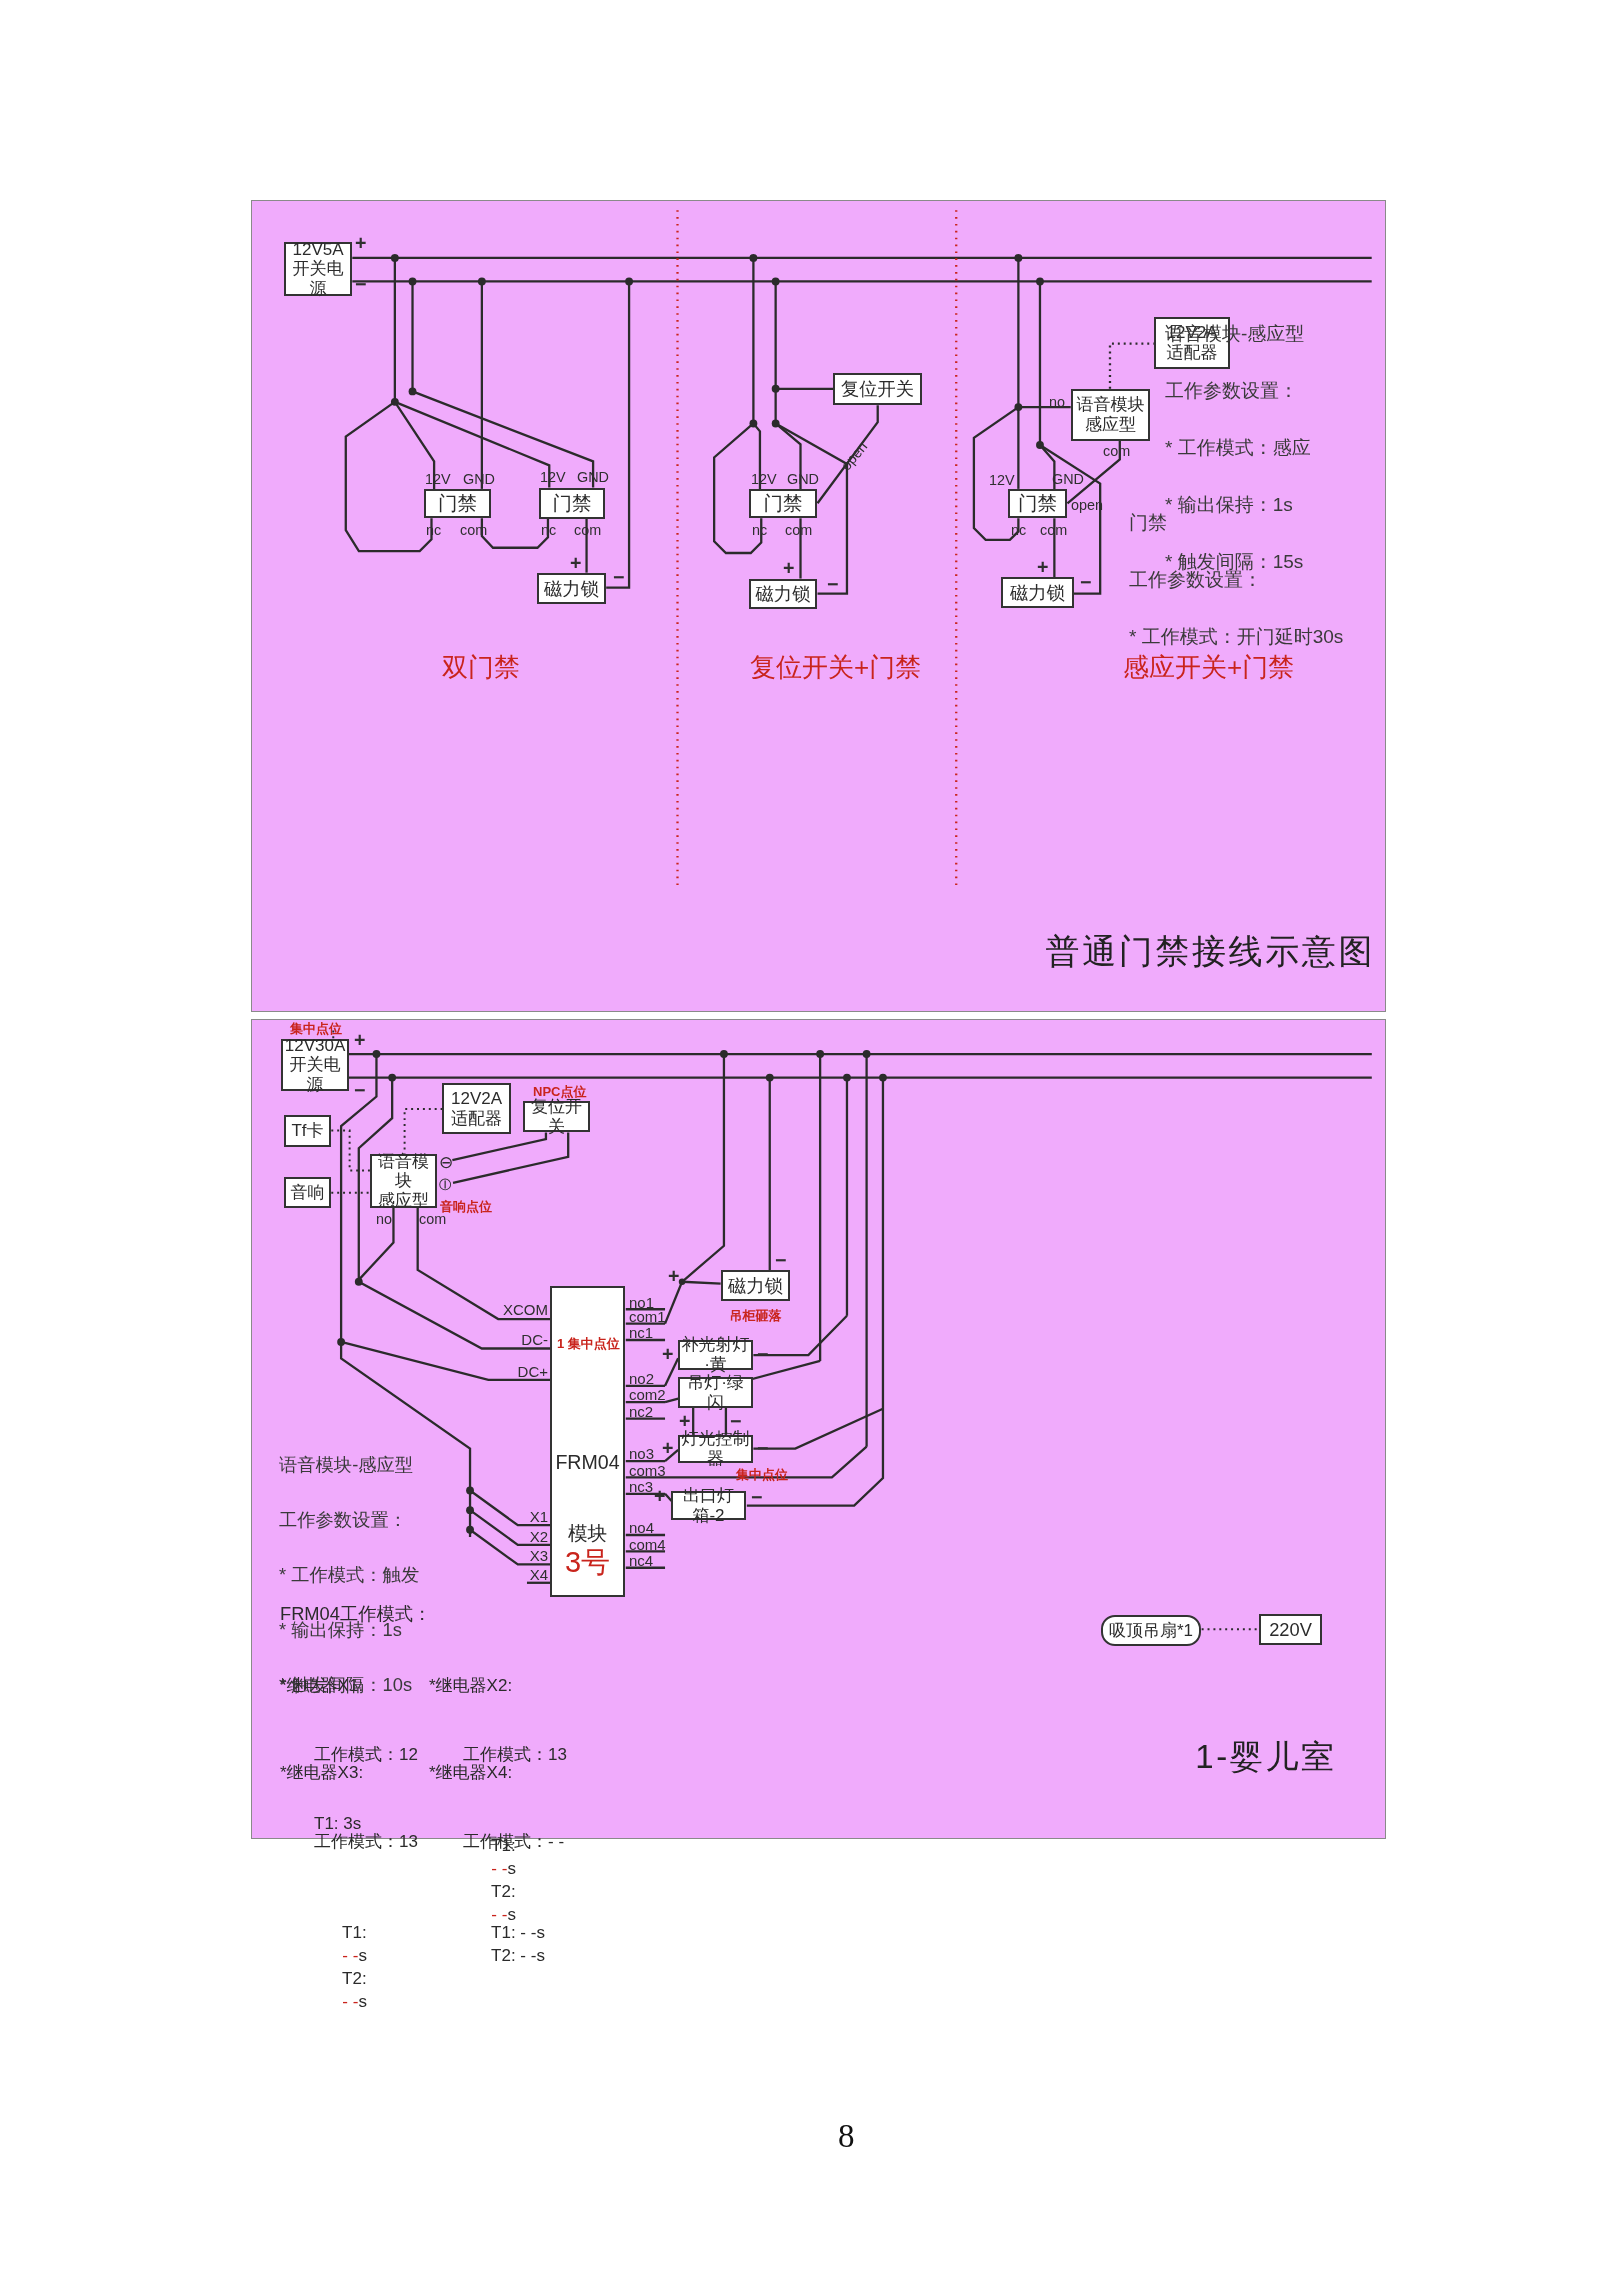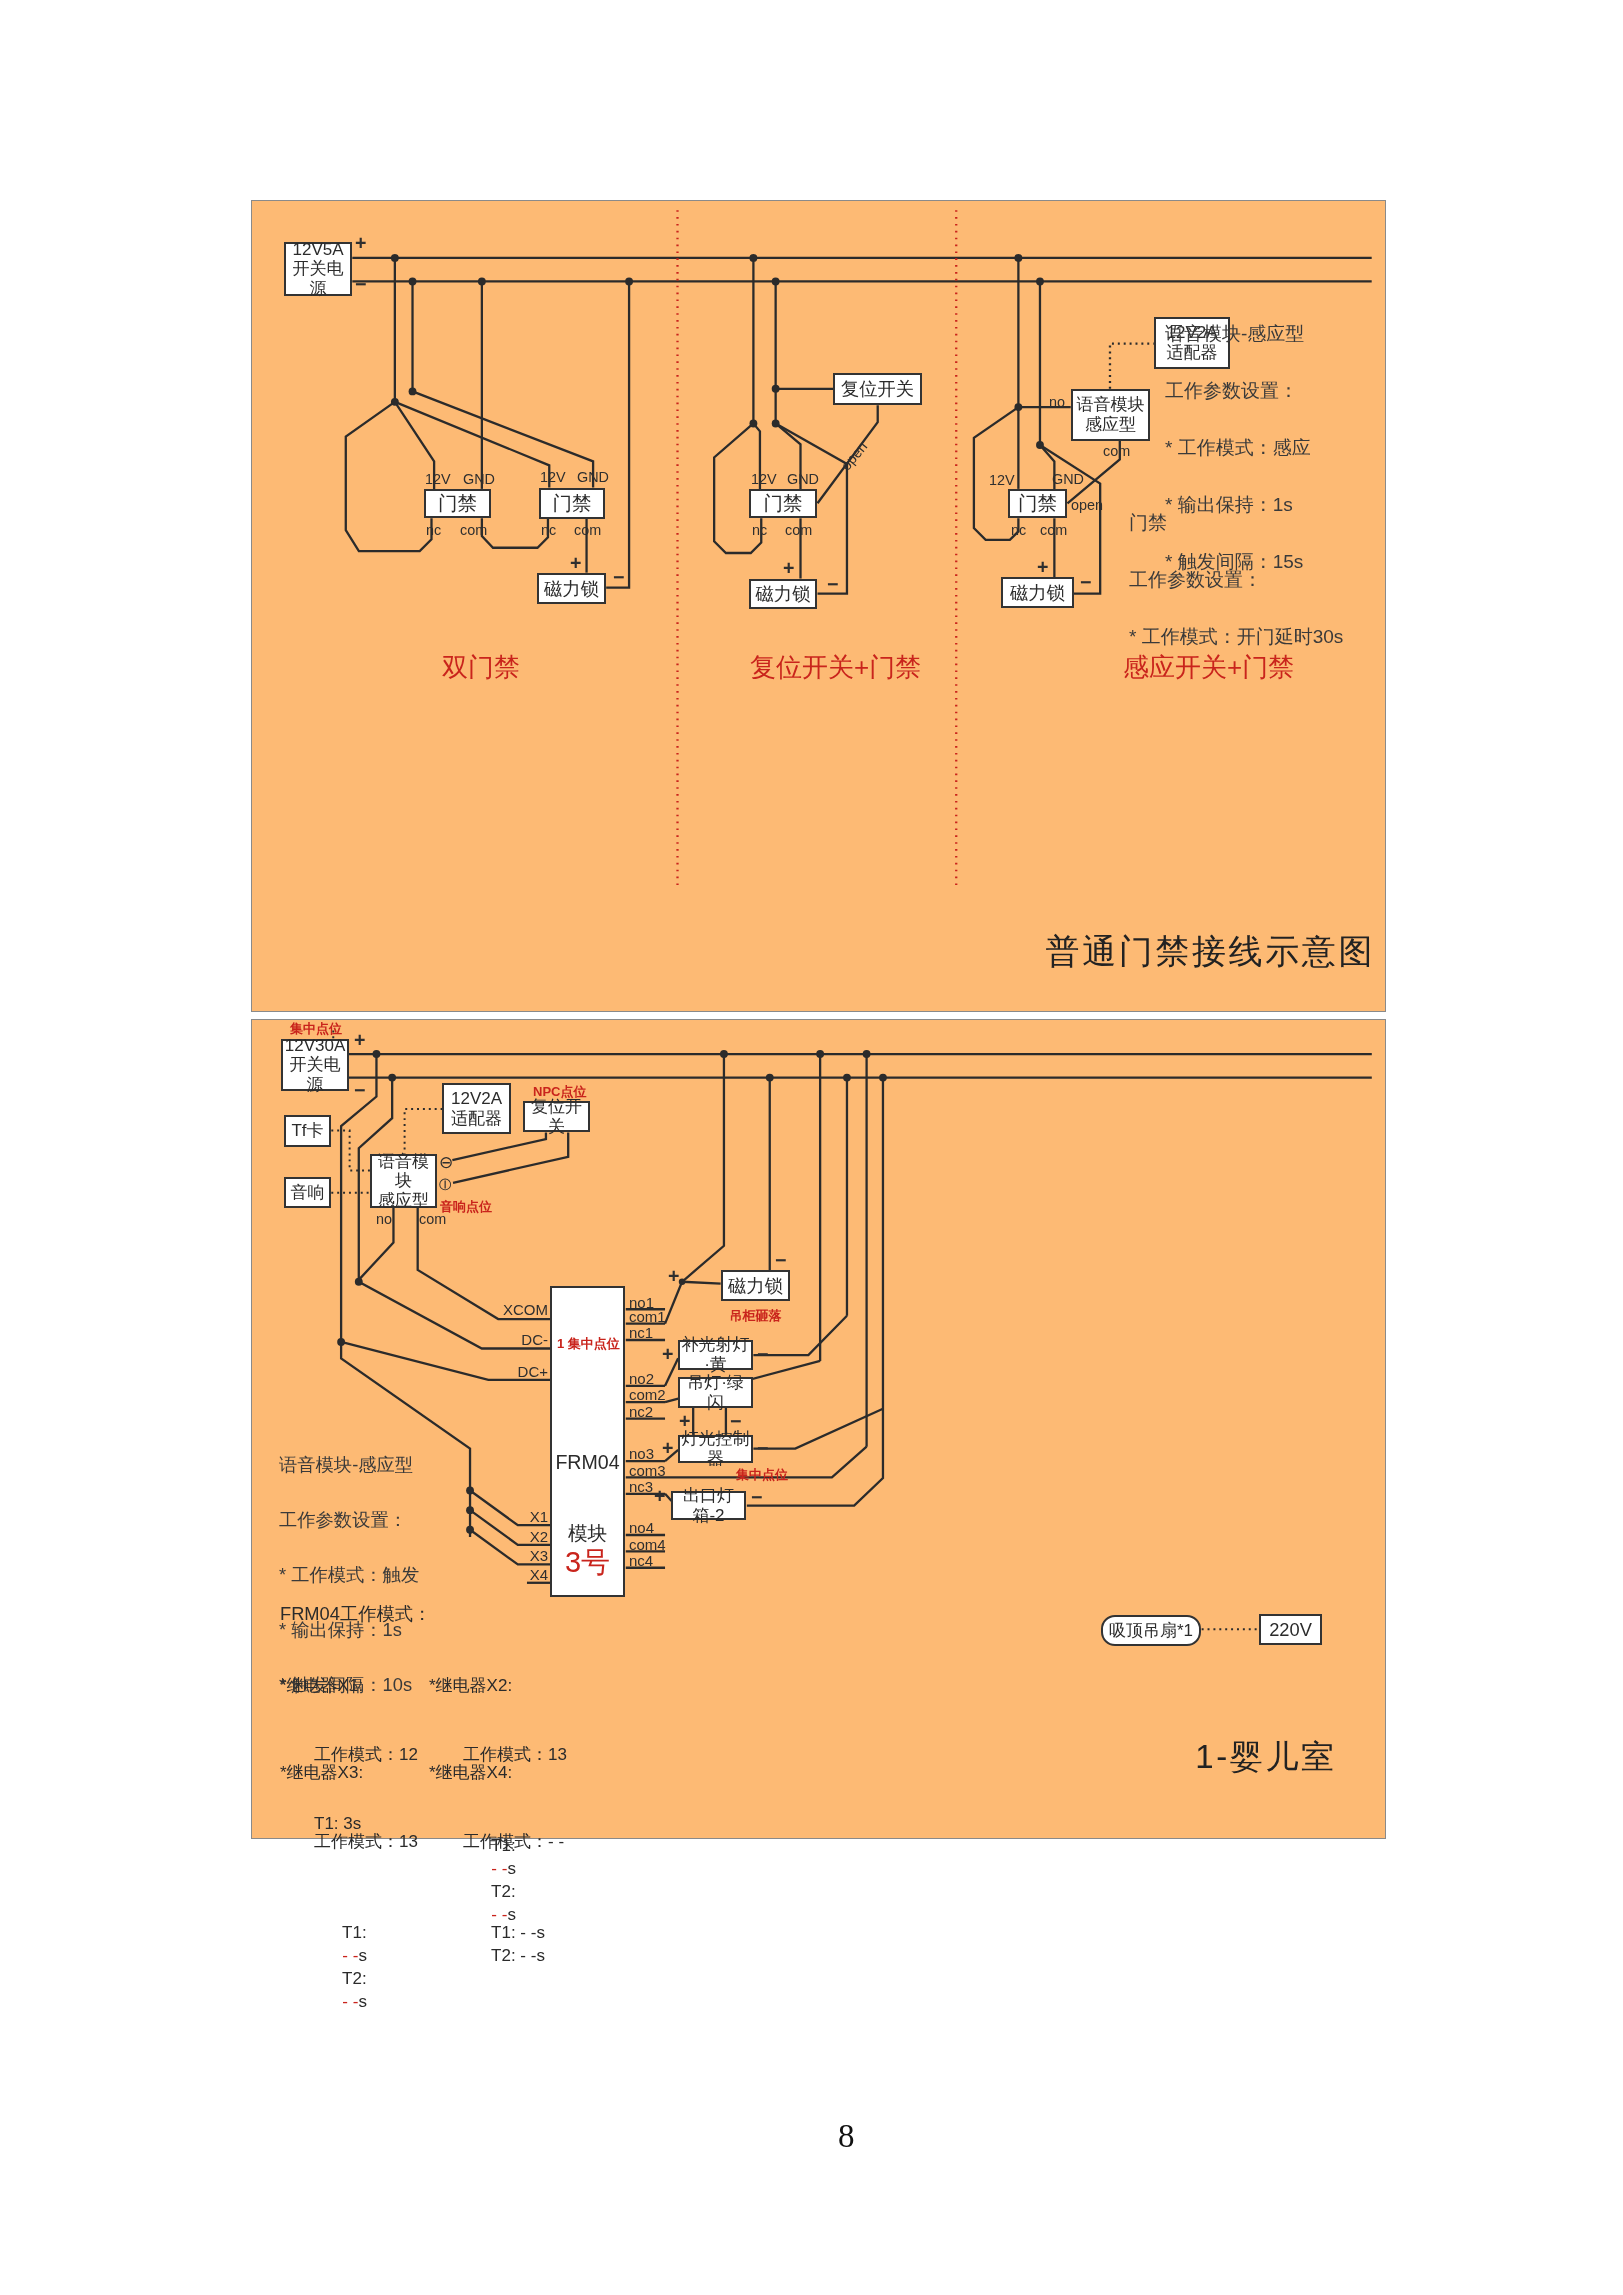--- a/index.html
+++ b/index.html
@@ -1,18 +1,18 @@
 <!DOCTYPE html>
 <html style="font-size:10.5px"><head>
 <meta charset="utf-8">
 <style>
   html,body{margin:0;padding:0;}
   body{width:1623px;height:2295px;background:#ffffff;position:relative;
        font-family:"Liberation Sans","DejaVu Sans",sans-serif;color:#2b2b2b;}
-  .panel{position:absolute;background:#fdba74;border:1.3px solid #8a8a8a;}
+  .panel{position:absolute;background:#f0abfc;border:1.3px solid #8a8a8a;}
   .wires{position:absolute;left:0;top:0;}
   .box{position:absolute;background:#fff;border:2px solid #333;display:flex;
        flex-direction:column;align-items:center;justify-content:center;
        line-height:1.15;text-align:center;box-sizing:border-box;}
   .f26{font-size:17px;} .f28{font-size:18.3px;} .f30{font-size:19.6px;}
   .lbl{position:absolute;white-space:pre;}
   .pin{font-size:14.4px;color:#2f2f2f;}
   .sym{font-size:19.6px;font-weight:bold;color:#2f2f2f;}
   .red{color:#c9241c;}
   .rlab{position:absolute;font-size:26px;color:#c9241c;text-align:left;white-space:nowrap;}

